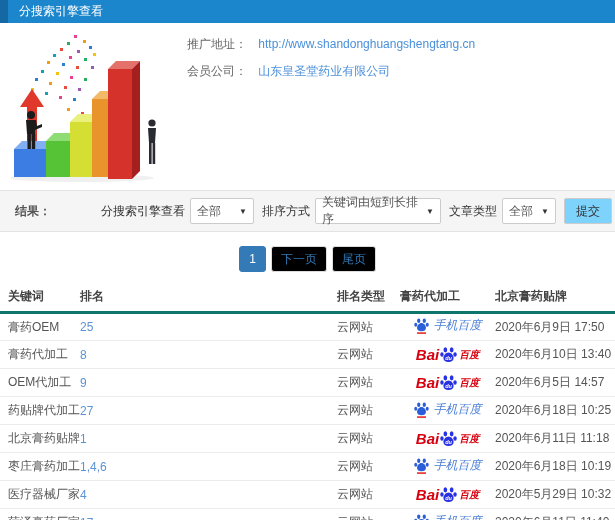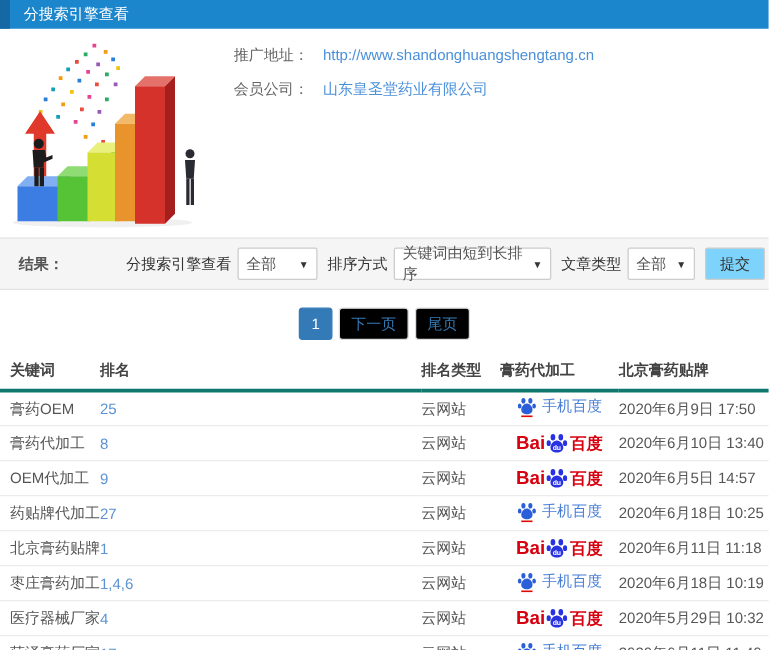--- a/index.html
+++ b/index.html
@@ -64,27 +64,27 @@
   
   table { width:100%; border-collapse:collapse; table-layout:fixed; }
   thead tr { border-bottom:3px solid #0f766e; }
   th { text-align:left; font-weight:bold; color:#444; padding:6px 0; font-size:12px; }
   td { padding:0; height:28px; color:#555; }
   tbody tr { border-bottom:1px solid #ececec;padding-left:16px; }
   .col-pad { padding-left:8px; }
   .rank-link { color:#5b93d4; cursor:pointer; }
   .col-engine-cell { text-align:center; }
   
-  .engine .logo-mobile, .engine .logo-baidu { display:none; }
+  .engine .logo-mobile, .engine .logo-baidu { display:none;font-style:italic; }
   .engine.mobile-baidu .logo-mobile { display:inline-flex; }
   .engine.baidu .logo-baidu { display:inline-flex; }
   .logo-mobile { align-items:center; gap:5px; color:#4a7fd6; }
   .logo-baidu { align-items:center; color:#d7000f; font-weight:bold; }
   .logo-baidu .bai { font-size:15px; letter-spacing:0; }
-  .logo-baidu .suffix { font-size:13px; margin-left:1px; }
+  .logo-baidu .suffix { font-size:10px; margin-left:1px; }
   .paw { flex:none; }
 </style>
 </head>
 <body>
 
 <div class="titlebar">
   <span>分搜索引擎查看</span>
 </div>
 
 <div class="info-section">

